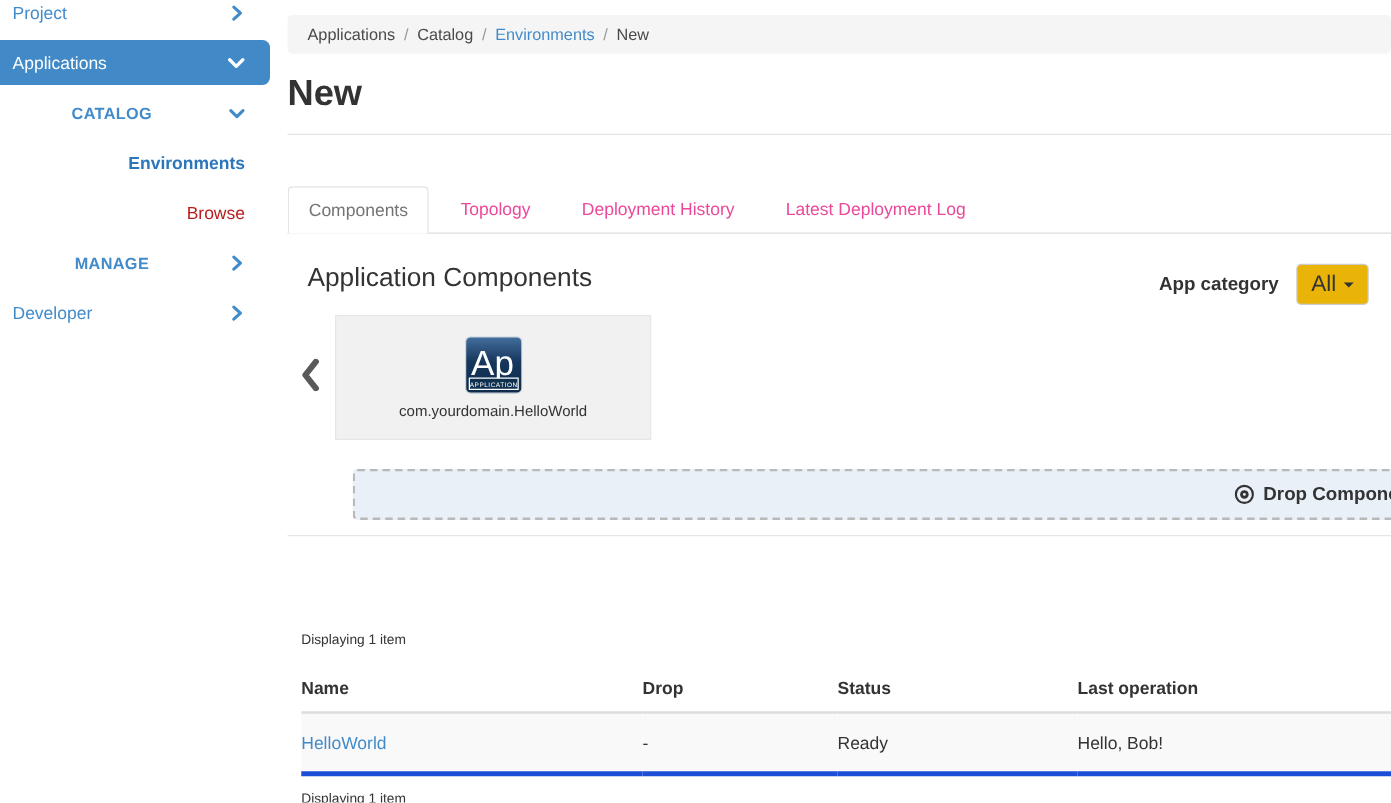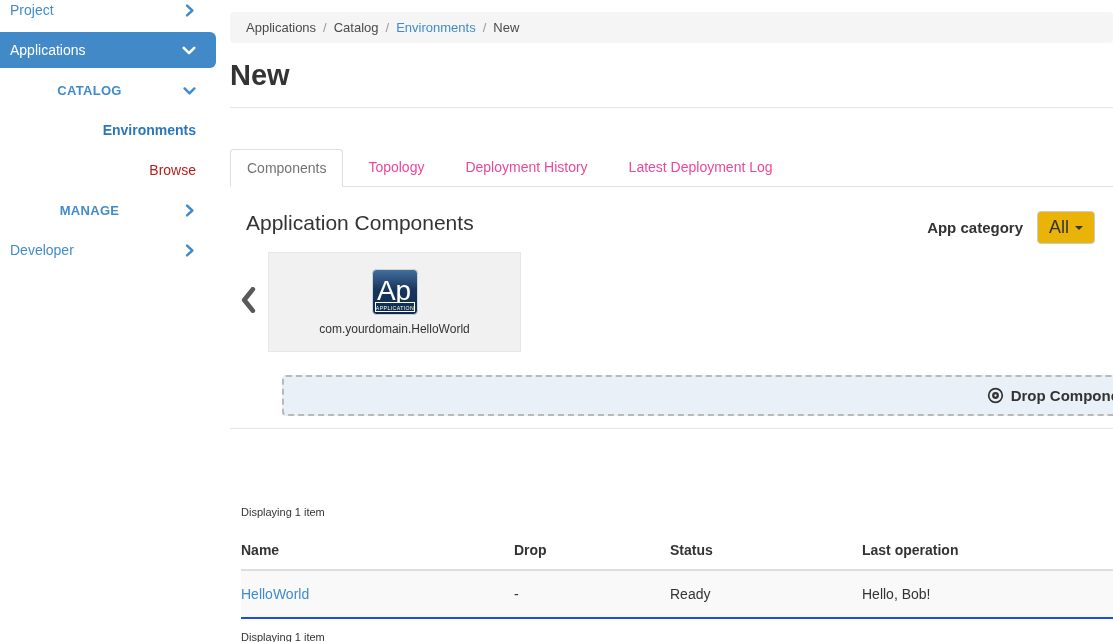--- a/index.html
+++ b/index.html
@@ -73,21 +73,21 @@
   .hr-panel { margin-top: 12px; }
 
   
   .tbl-wrap { margin-left: 11px; }
   .tbl-caption { font-size: 11px; color: #333; }
   .cap-top { margin-top: 77px; }
   table.dtable { width: 100%; border-collapse: collapse; margin-top: 18px; }
   table.dtable th { text-align: left; font-size: 14px; font-weight: bold; color: #333;
                     padding: 6px 0 11px 0; border-bottom: 2px solid #ddd; }
   table.dtable td { font-size: 14px; color: #333; padding: 15px 0;
-                    background: #f9f9f9; border-bottom: 2px solid #1d4ed8; }
+                    background: #f9f9f9; border-bottom: 4px solid #1d4ed8; }
   table.dtable a { color: #428bca; text-decoration: none; cursor: pointer; }
   th.c-name { width: 273px; } th.c-type { width: 156px; } th.c-status { width: 192px; }
   .cap-bottom { margin-top: 12px; }
 </style>
 </head>
 <body>
 
 <nav class="sidebar">
   <div class="srow s-link">
     <span>Project</span>

